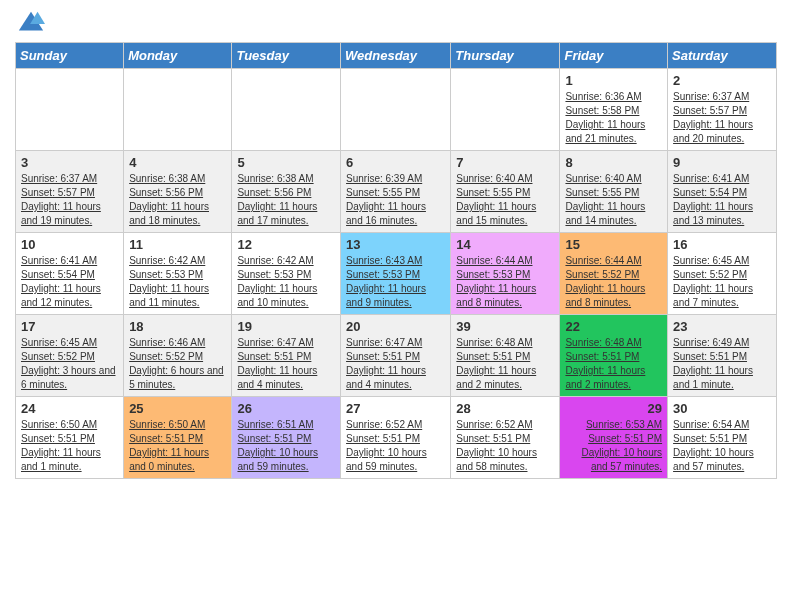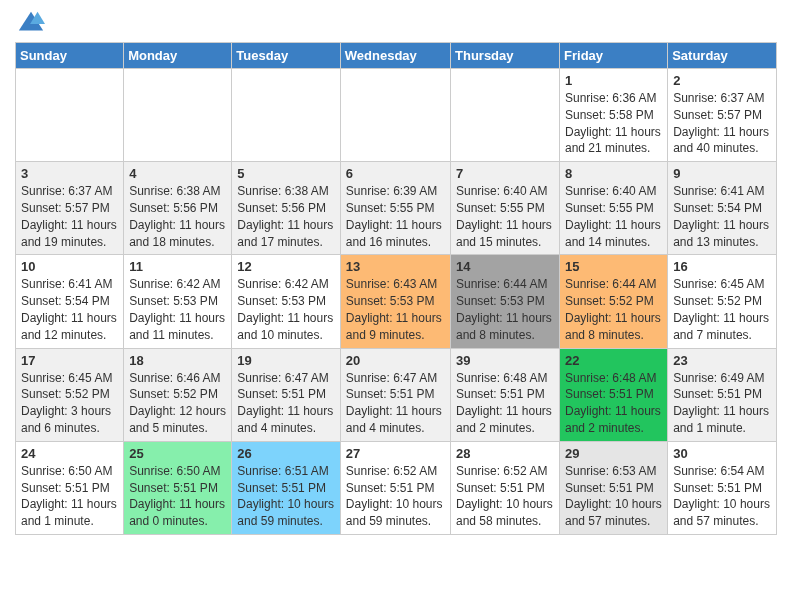--- a/index.html
+++ b/index.html
@@ -55,20 +55,21 @@
       border-collapse: collapse;
     }
     .calendar th {
       background-color: #3b7fc4;
       color: white;
       font-size: 13px;
       font-weight: bold;
       padding: 5px 4px;
       text-align: left;
       border: 1px solid #ccc;
+      font-style: italic;
     }
     .calendar td {
       border: 1px solid #ccc;
       vertical-align: top;
       padding: 4px 5px;
       width: 113px;
       min-height: 80px;
       height: 82px;
       font-size: 10.5px;
       color: #333;
@@ -80,23 +81,24 @@
     .calendar tr:nth-child(odd) td {
       background: #ffffff;
     }
     .day-num {
       font-size: 13px;
       font-weight: bold;
       display: block;
       margin-bottom: 2px;
     }
     .day-info {
-      font-size: 12px;
+      font-size: 10px;
       line-height: 1.4;
       color: #333;
+      text-decoration: underline;
     }
     .empty-cell {
       background: #fff !important;
     }
   </style>
 </head>
 <body>
 
 <div class="page">
   <div class="header">
@@ -141,21 +143,21 @@
               <div>Sunrise: 6:36 AM</div>
               <div>Sunset: 5:58 PM</div>
               <div>Daylight: 11 hours and 21 minutes.</div>
             </div>
           </td>
           <td style="background: rgb(255, 255, 255);">
             <span class="day-num">2</span>
             <div class="day-info">
               <div>Sunrise: 6:37 AM</div>
               <div>Sunset: 5:57 PM</div>
-              <div>Daylight: 11 hours and 40 minutes.</div>
+              <div>Daylight: 11 hours and 20 minutes.</div>
             </div>
           </td>
         </tr>
         <tr>
           <td style="background: rgb(240, 240, 240);">
             <span class="day-num">3</span>
             <div class="day-info">
               <div>Sunrise: 6:37 AM</div>
               <div>Sunset: 5:57 PM</div>
               <div>Daylight: 11 hours and 19 minutes.</div>
@@ -228,29 +230,29 @@
             </div>
           </td>
           <td style="background: rgb(255, 255, 255);">
             <span class="day-num">12</span>
             <div class="day-info">
               <div>Sunrise: 6:42 AM</div>
               <div>Sunset: 5:53 PM</div>
               <div>Daylight: 11 hours and 10 minutes.</div>
             </div>
           </td>
-          <td style="background: #fdba74;">
+          <td style="background: #7dd3fc;">
             <span class="day-num">13</span>
             <div class="day-info">
               <div>Sunrise: 6:43 AM</div>
               <div>Sunset: 5:53 PM</div>
               <div>Daylight: 11 hours and 9 minutes.</div>
             </div>
           </td>
-          <td style="background: #a3a3a3;">
+          <td style="background: #f0abfc;">
             <span class="day-num">14</span>
             <div class="day-info">
               <div>Sunrise: 6:44 AM</div>
               <div>Sunset: 5:53 PM</div>
               <div>Daylight: 11 hours and 8 minutes.</div>
             </div>
           </td>
           <td style="background: #fdba74;">
             <span class="day-num">15</span>
             <div class="day-info">
@@ -275,21 +277,21 @@
               <div>Sunrise: 6:45 AM</div>
               <div>Sunset: 5:52 PM</div>
               <div>Daylight: 3 hours and 6 minutes.</div>
             </div>
           </td>
           <td style="background: rgb(240, 240, 240);">
             <span class="day-num">18</span>
             <div class="day-info">
               <div>Sunrise: 6:46 AM</div>
               <div>Sunset: 5:52 PM</div>
-              <div>Daylight: 12 hours and 5 minutes.</div>
+              <div>Daylight: 6 hours and 5 minutes.</div>
             </div>
           </td>
           <td style="background: rgb(240, 240, 240);">
             <span class="day-num">19</span>
             <div class="day-info">
               <div>Sunrise: 6:47 AM</div>
               <div>Sunset: 5:51 PM</div>
               <div>Daylight: 11 hours and 4 minutes.</div>
             </div>
           </td>
@@ -328,29 +330,29 @@
         </tr>
         <tr>
           <td style="background: rgb(255, 255, 255);">
             <span class="day-num">24</span>
             <div class="day-info">
               <div>Sunrise: 6:50 AM</div>
               <div>Sunset: 5:51 PM</div>
               <div>Daylight: 11 hours and 1 minute.</div>
             </div>
           </td>
-          <td style="background: #86efac;">
+          <td style="background: #fdba74;">
             <span class="day-num">25</span>
             <div class="day-info">
               <div>Sunrise: 6:50 AM</div>
               <div>Sunset: 5:51 PM</div>
               <div>Daylight: 11 hours and 0 minutes.</div>
             </div>
           </td>
-          <td style="background: #7dd3fc; margin-left: 7px;">
+          <td style="background: #c4b5fd; margin-left: 7px;">
             <span class="day-num">26</span>
             <div class="day-info">
               <div>Sunrise: 6:51 AM</div>
               <div>Sunset: 5:51 PM</div>
               <div>Daylight: 10 hours and 59 minutes.</div>
             </div>
           </td>
           <td style="background: rgb(255, 255, 255);">
             <span class="day-num">27</span>
             <div class="day-info">
@@ -360,21 +362,21 @@
             </div>
           </td>
           <td style="background: rgb(255, 255, 255); margin-top: 40px;">
             <span class="day-num">28</span>
             <div class="day-info">
               <div>Sunrise: 6:52 AM</div>
               <div>Sunset: 5:51 PM</div>
               <div>Daylight: 10 hours and 58 minutes.</div>
             </div>
           </td>
-          <td style="background: #e5e5e5;">
+          <td style="background: #d946ef; text-align: right;">
             <span class="day-num">29</span>
             <div class="day-info">
               <div>Sunrise: 6:53 AM</div>
               <div>Sunset: 5:51 PM</div>
               <div>Daylight: 10 hours and 57 minutes.</div>
             </div>
           </td>
           <td style="background: rgb(255, 255, 255);">
             <span class="day-num">30</span>
             <div class="day-info">

